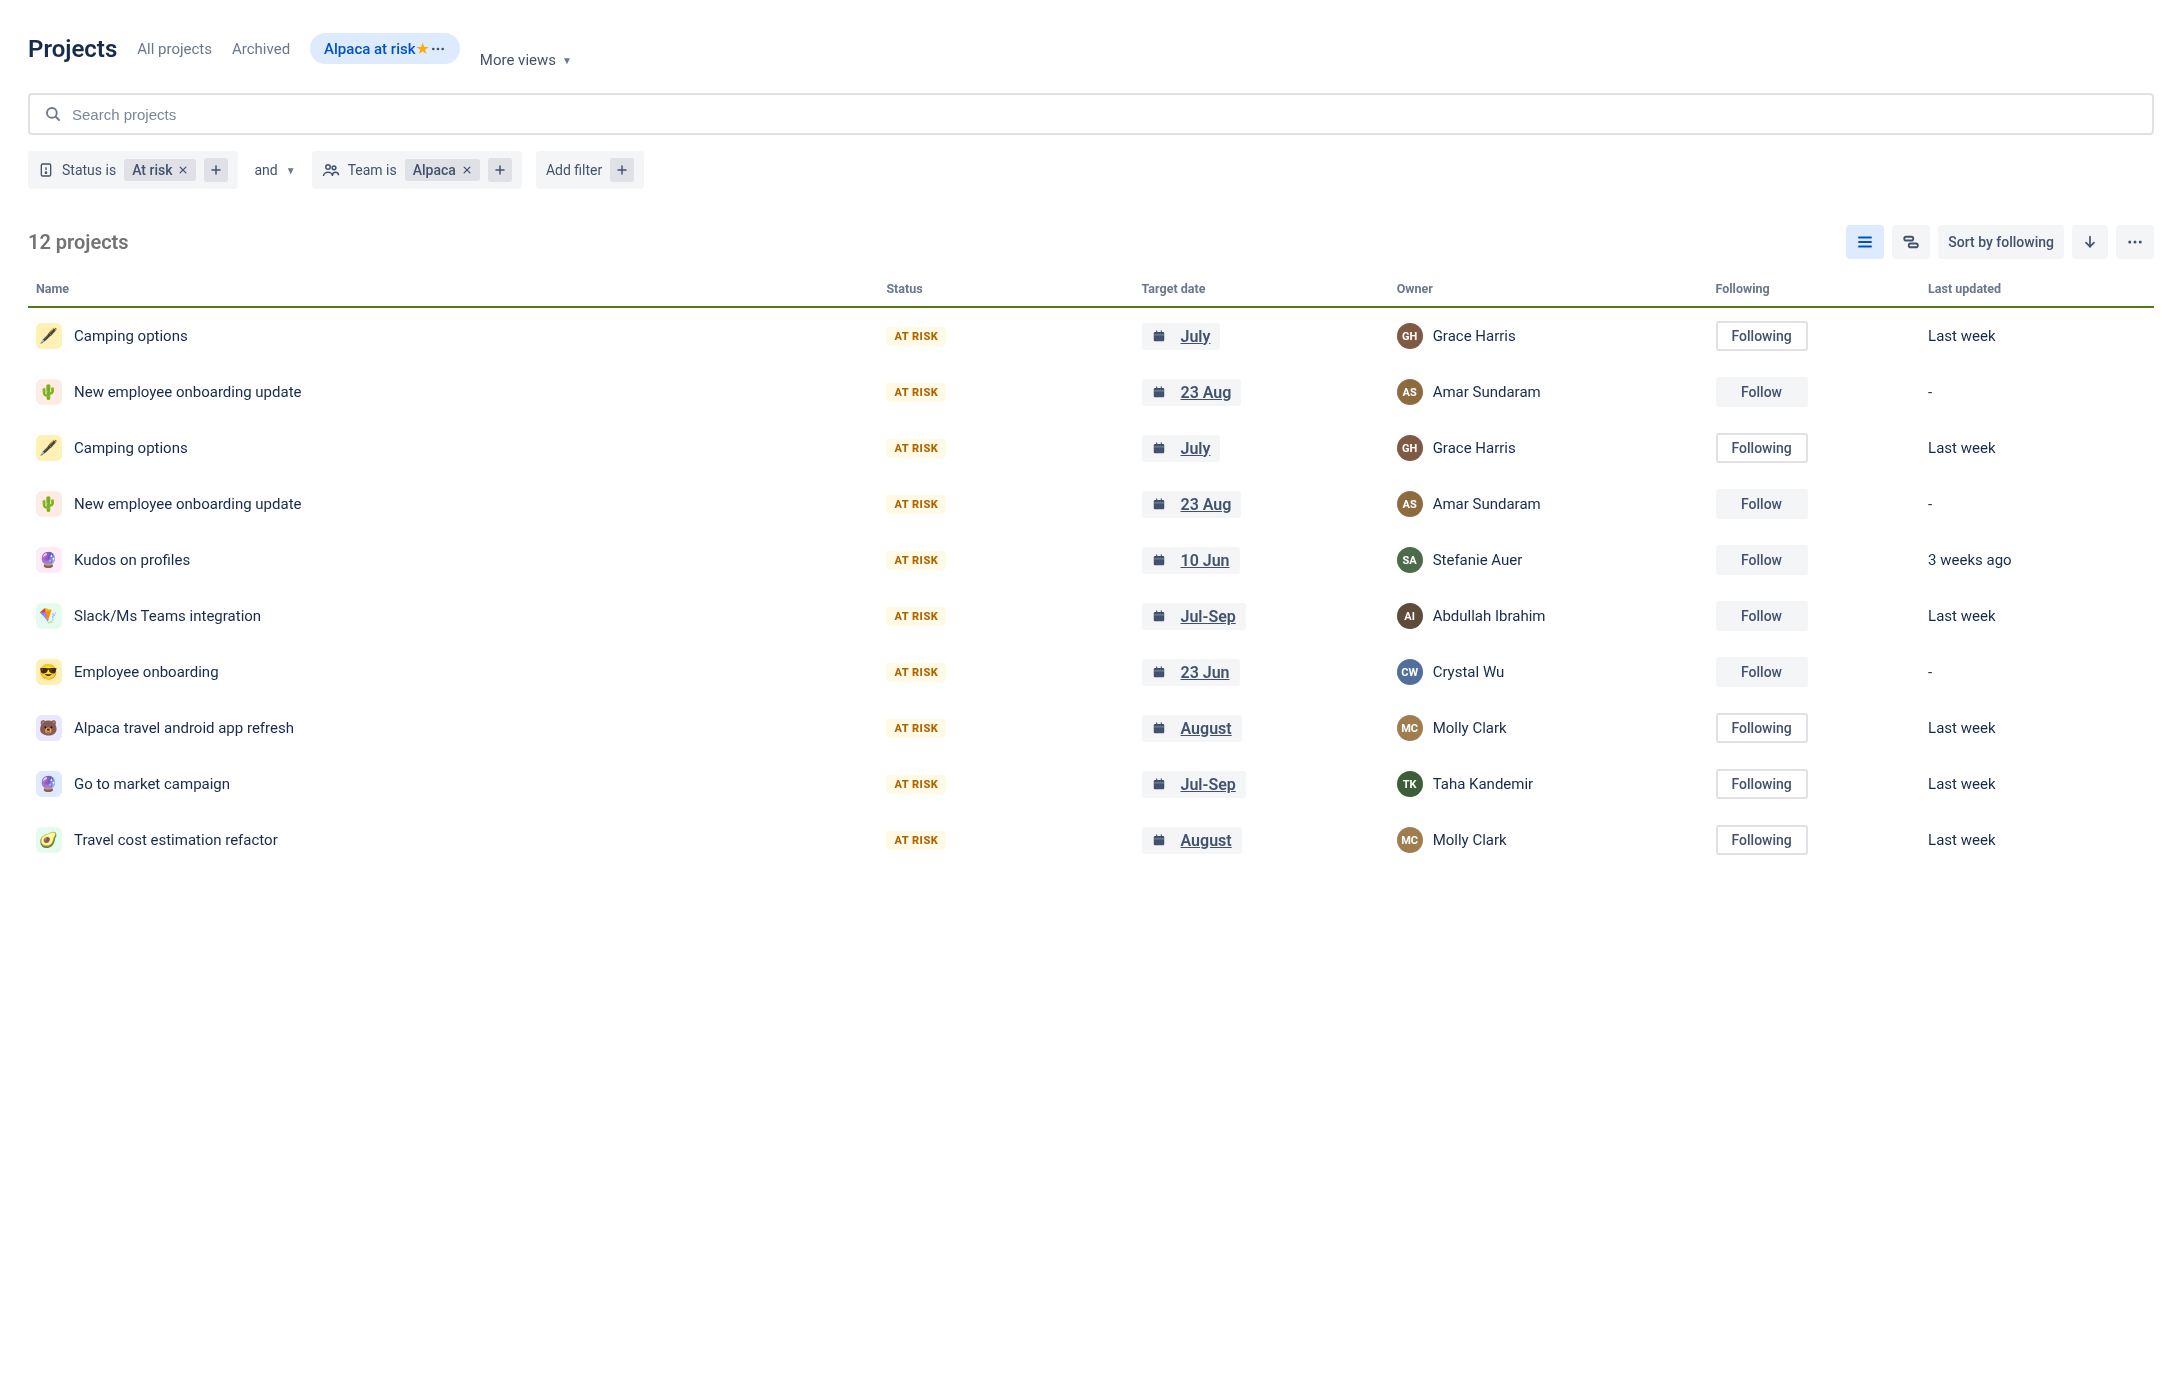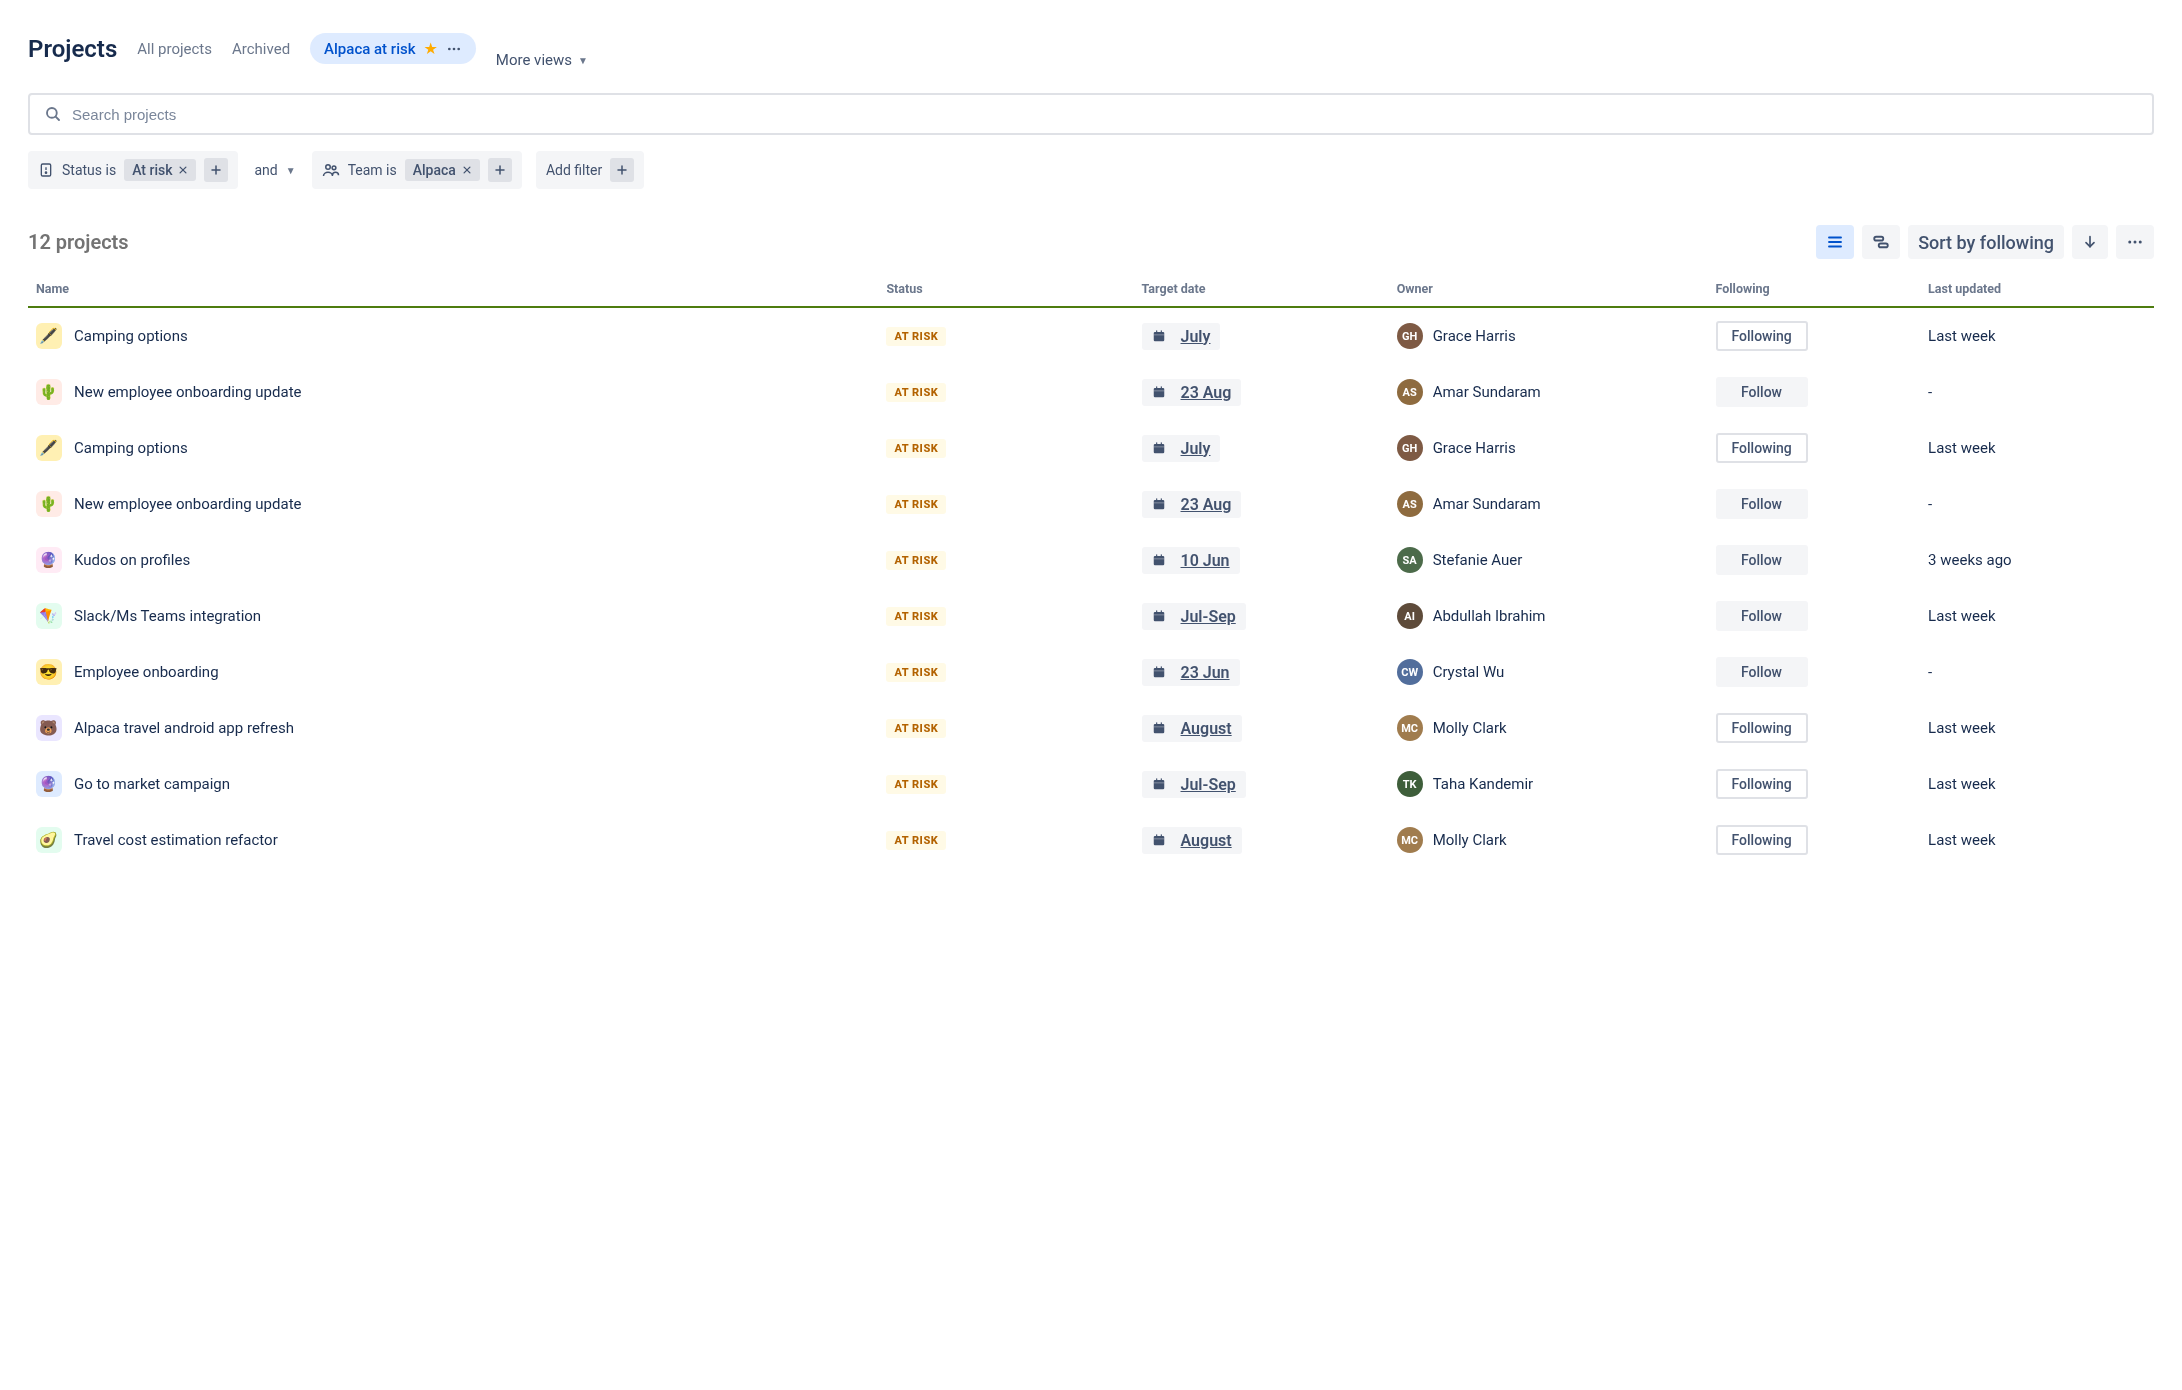--- a/index.html
+++ b/index.html
@@ -22,21 +22,21 @@
     color: #172B4D;
   }
   .nav-link {
     color: #6B778C;
     font-size: 15px;
     cursor: pointer;
   }
   .active-pill {
     display: inline-flex;
     align-items: center;
-    gap: 8px;
+    gap: 0;
     background: #DEEBFF;
     color: #0052CC;
     border-radius: 20px;
     padding: 6px 14px;
     font-weight: 500;
     font-size: 15px;
     cursor: pointer;
   }
   .star-icon { color: #FFAB00; font-size: 16px; }
   .dots-icon { color: #42526E; font-size: 16px; letter-spacing: 1px; display:inline-flex; align-items:center;}
@@ -132,21 +132,21 @@
     border-radius: 4px;
     display: inline-flex;
     align-items: center;
     justify-content: center;
     padding: 0 10px;
     cursor: pointer;
     color: #42526E;
     font-weight: 500;
   }
   .tool-btn.active { background: #DEEBFF; color: #0052CC; }
-  .sort-btn { gap:8px; font-size:18px; }
+  .sort-btn { gap:8px; font-size:14px; }
   table.projects {
     width: 100%;
     border-collapse: collapse;
   }
   table.projects thead th {
     text-align: left;
     font-size: 12.5px;
     font-weight: 700;
     color: #6B778C;
     padding: 10px 8px;

